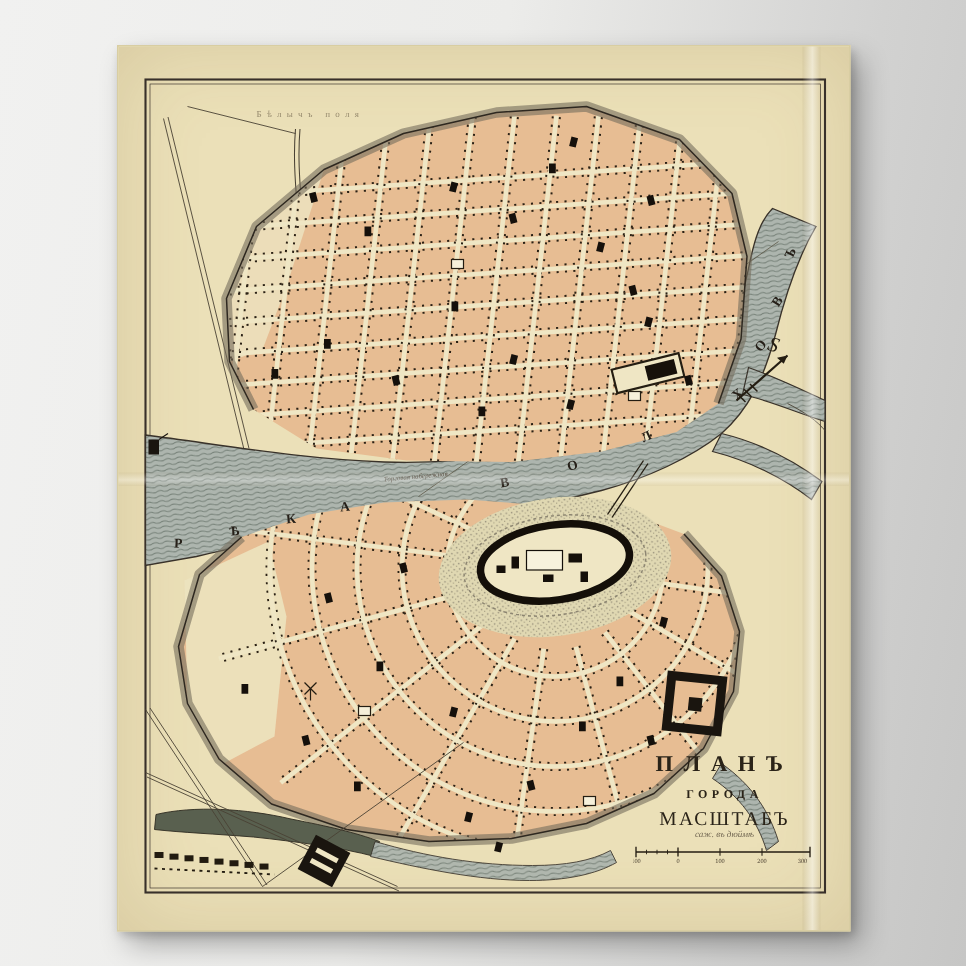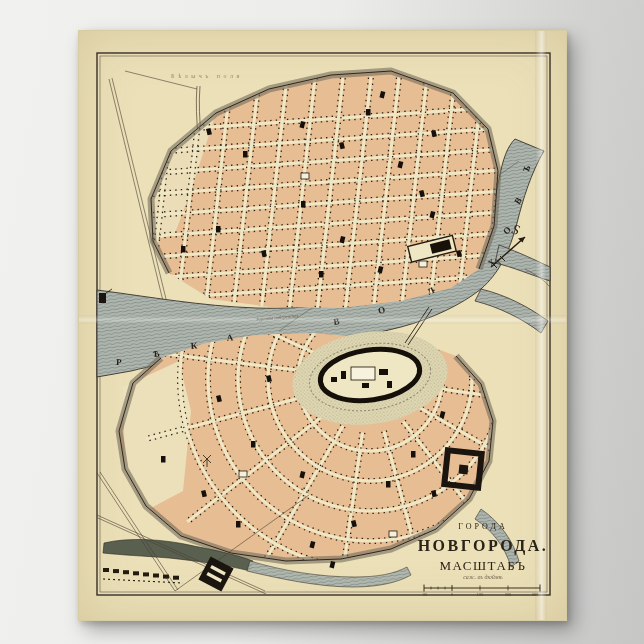--- a/index.html
+++ b/index.html
@@ -17,21 +17,21 @@
   }
   .poster svg.map{position:absolute;left:0;top:0;}
   .crease-v{position:absolute;top:0;left:456px;width:12px;height:589px;pointer-events:none;
     background:linear-gradient(90deg,rgba(90,70,30,.07),rgba(255,255,255,.45) 55%,rgba(90,70,30,.06));}
   .crease-h{position:absolute;left:0;top:284px;width:487px;height:9px;pointer-events:none;
     background:linear-gradient(180deg,rgba(90,70,30,.05),rgba(255,255,255,.30) 55%,rgba(90,70,30,.05));}
   .title-block{
     position:absolute;left:336px;top:472px;width:136px;text-align:center;color:#2a2318;
   }
   .t-plan{font-size:15px;font-weight:bold;letter-spacing:7px;line-height:1;}
-  .t-goroda{font-size:8px;letter-spacing:3px;margin-top:20px;line-height:1;}
+  .t-goroda{font-size:8px;letter-spacing:3px;margin-top:8px;line-height:1;font-weight:bold;}
   .t-novgoroda{font-size:16px;font-weight:bold;letter-spacing:2.5px;margin-top:7px;line-height:1;}
   .t-masshtab{font-size:13px;letter-spacing:1.5px;margin-top:5px;line-height:1;}
   .t-note{font-size:6px;font-style:italic;color:#6f6450;margin-top:2px;line-height:1;}
   .sbar{margin:2px auto 0 auto;display:block;}
 </style>
 </head>
 <body>
 
 <div class="scene">
   <div class="poster">
@@ -337,22 +337,22 @@
           <rect x="340" y="230" width="8" height="6" fill="#f6f0da" stroke="#241d12" stroke-width="0.8"></rect>
           <rect x="160" y="440" width="8" height="6" fill="#f6f0da" stroke="#241d12" stroke-width="0.8"></rect>
           <rect x="310" y="500" width="8" height="6" fill="#f6f0da" stroke="#241d12" stroke-width="0.8"></rect>
         </g>
     </svg>
 
     <div class="crease-v"></div>
     <div class="crease-h"></div>
 
     <div class="title-block">
+      <div class="t-plan">ПЛАНЪ</div>
       <div class="t-goroda">ГОРОДА</div>
-      <div class="t-novgoroda">НОВГОРОДА.</div>
       <div class="t-masshtab">МАСШТАБЪ</div>
       <div class="t-note">саж. въ дюймѣ</div>
       <svg class="sbar" width="122" height="15" viewBox="0 0 122 15">
         <line x1="2" y1="6" x2="118" y2="6" stroke="#241d12" stroke-width="0.9"></line>
         <line x1="2" y1="2.5" x2="2" y2="9.5" stroke="#241d12" stroke-width="0.9"></line>
         <line x1="30" y1="3" x2="30" y2="9" stroke="#241d12" stroke-width="0.9"></line>
         <line x1="58" y1="3.5" x2="58" y2="8.5" stroke="#241d12" stroke-width="0.7"></line>
         <line x1="86" y1="3.5" x2="86" y2="8.5" stroke="#241d12" stroke-width="0.7"></line>
         <line x1="118" y1="2.5" x2="118" y2="9.5" stroke="#241d12" stroke-width="0.9"></line>
         <line x1="9" y1="4.5" x2="9" y2="7.5" stroke="#241d12" stroke-width="0.6"></line>

